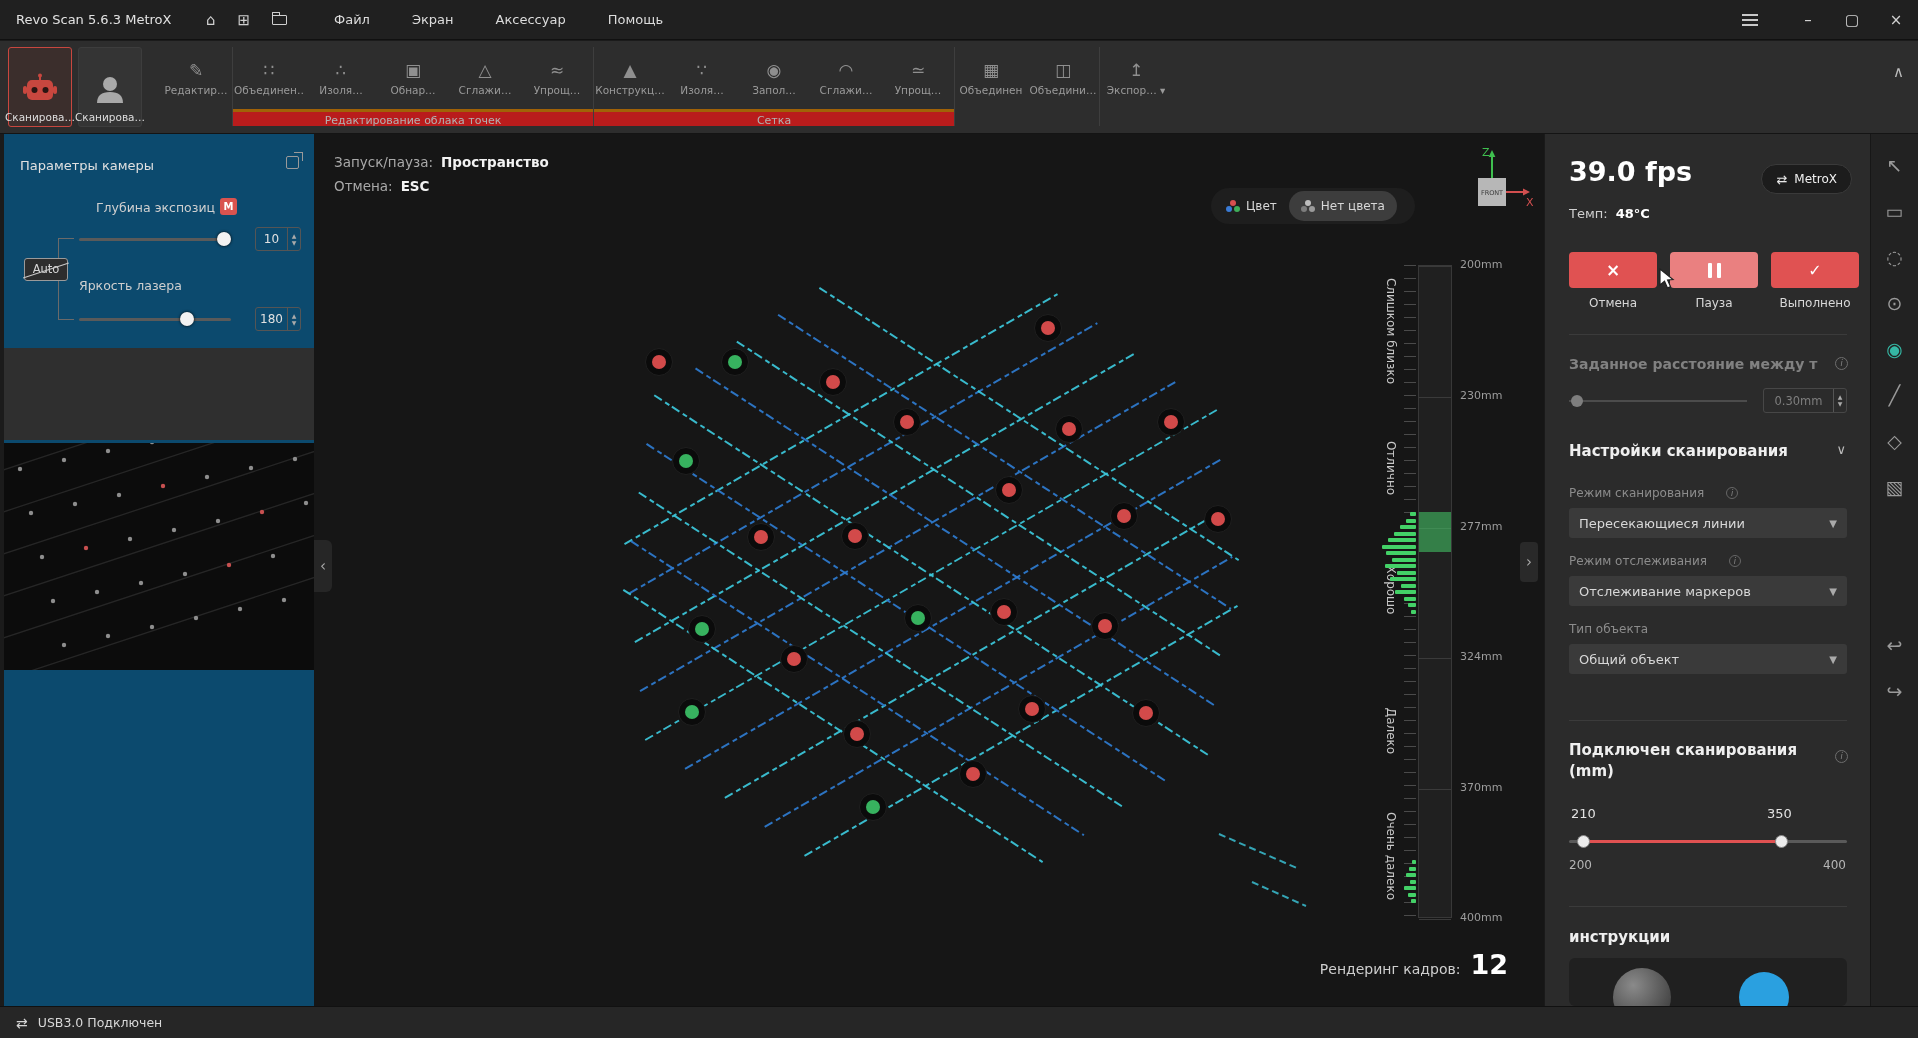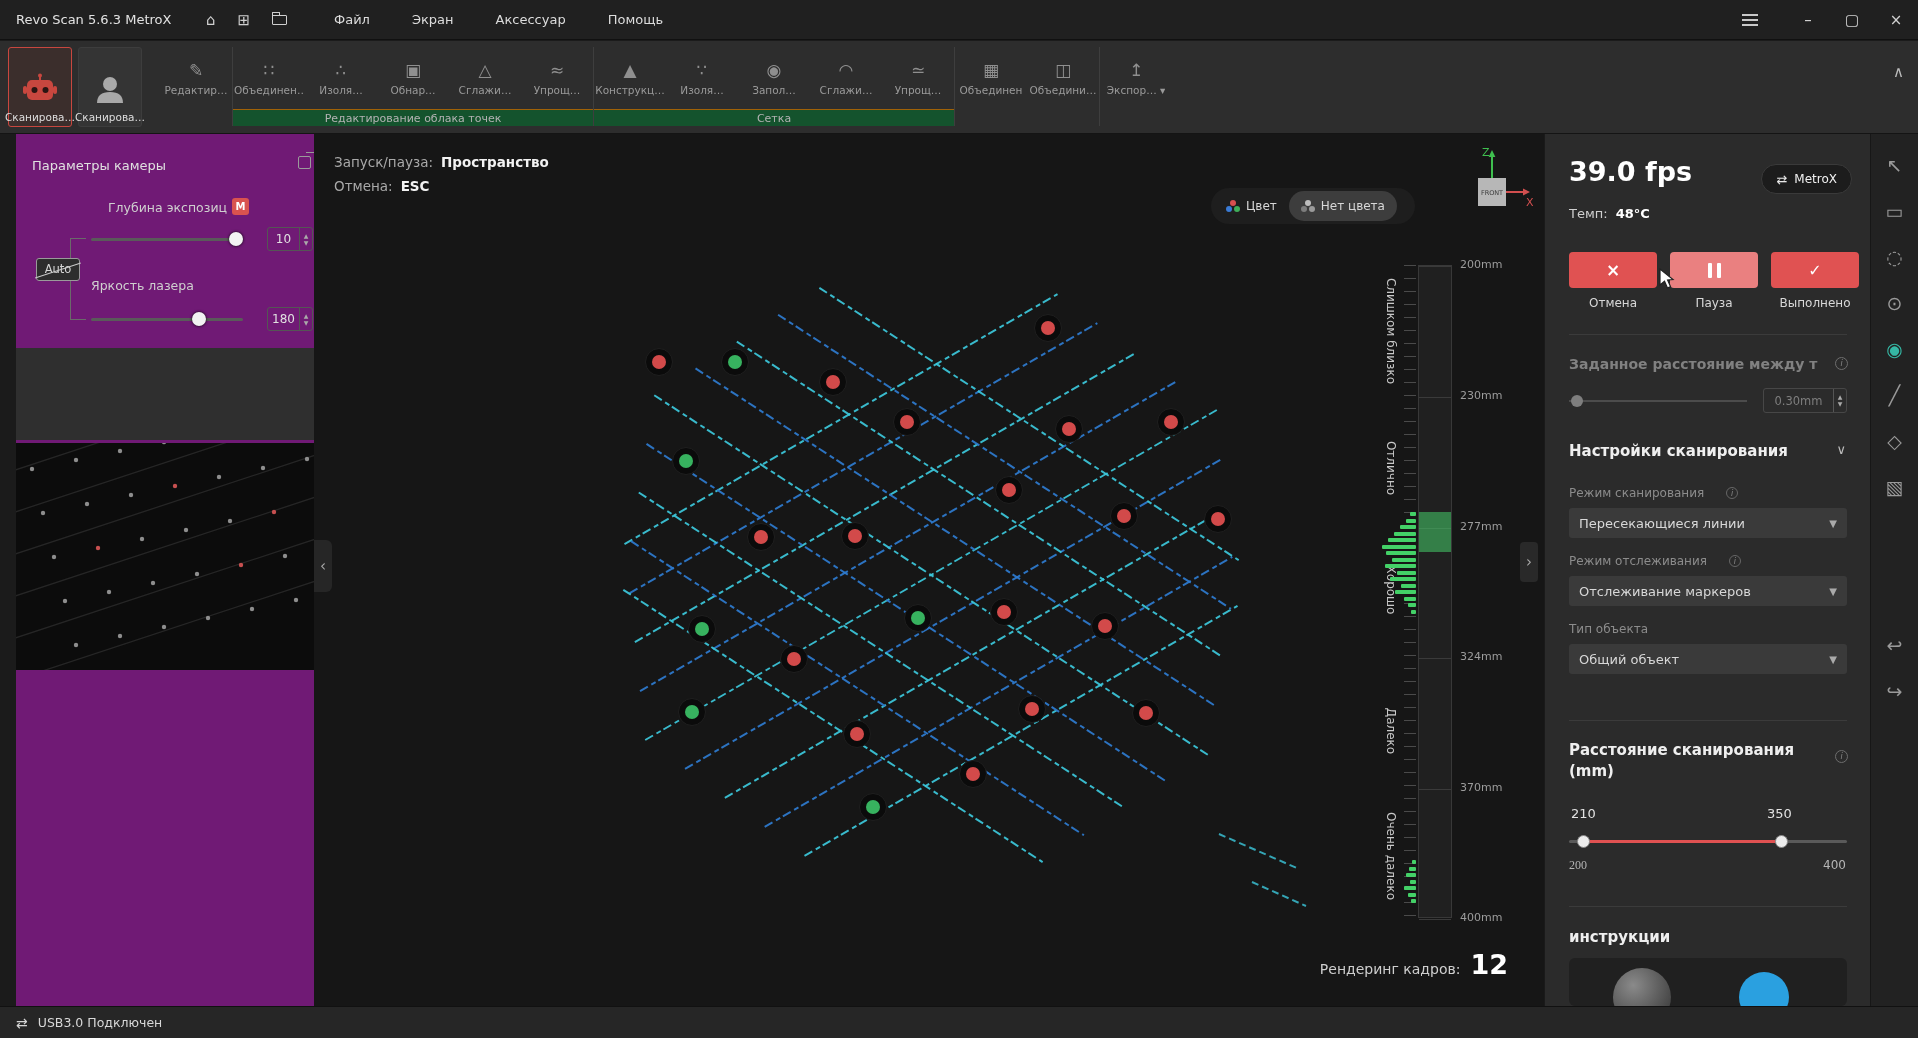--- a/index.html
+++ b/index.html
@@ -27,26 +27,26 @@
   .scan-tab.selected{border-color:#c8473f;background:#3b2e2c;}
   .scan-tab svg{margin-bottom:4px;}
   .scan-lbl{font-size:10.5px;color:#dedede;white-space:nowrap;}
   #toolbar-groups{position:absolute;left:160px;top:6px;display:flex;align-items:flex-start;}
   .tb-group{display:flex;flex-direction:column;}
   .tb-group + .tb-group{border-left:1px solid #3e3e3e;}
   .tb-row{display:flex;}
   .tb-btn{width:72px;height:62px;display:flex;flex-direction:column;align-items:center;justify-content:center;gap:5px;color:#9a9a9a;}
   .tb-ico{font-size:17px;line-height:18px;color:#8f8f8f;}
   .tb-lbl{font-size:10.5px;color:#9a9a9a;white-space:nowrap;max-width:70px;overflow:hidden;}
-  .tb-strip{height:17px;line-height:17px;text-align:center;font-size:11px;color:#b3b3b3;background:#14532d;border-top:1px solid #a16207;}
+  .tb-strip{height:17px;line-height:17px;text-align:center;font-size:11px;color:#b3b3b3;background:#b91c1c;border-top:3px solid #a16207;}
   .tb-strip.empty{background:transparent;border-top:1px solid transparent;}
   #toolbar-collapse{position:absolute;right:14px;top:22px;font-size:15px;color:#bbb;}
 
   
-  #left-panel{position:absolute;left:16px;top:134px;width:314px;height:872px;background:#701a75;border-right:1px solid #161616;}
+  #left-panel{position:absolute;left:4px;top:134px;width:314px;height:872px;background:#0c4a6e;border-right:1px solid #161616;}
   #lp-header{position:absolute;left:16px;top:24px;font-size:13px;color:#e0e0e0;}
   #popout-icon{position:absolute;right:18px;top:22px;width:13px;height:13px;border:1.4px solid #9a9a9a;border-radius:2px;}
   #popout-icon:before{content:'';position:absolute;right:-5px;top:-5px;width:8px;height:8px;border-top:1.4px solid #9a9a9a;border-right:1.4px solid #9a9a9a;}
   #exp-label{position:absolute;left:92px;top:66px;font-size:12.5px;color:#cfcfcf;}
   #exp-badge{position:absolute;left:216px;top:64px;width:17px;height:17px;background:#d9534f;border-radius:3px;color:#fff;font-size:10px;font-weight:bold;text-align:center;line-height:17px;}
   .lp-slider{position:absolute;left:75px;width:152px;height:3px;background:#5a5a5a;border-radius:2px;}
   .lp-handle{position:absolute;top:-6px;width:14px;height:14px;border-radius:50%;background:#f2f2f2;box-shadow:0 0 3px #000;}
   .lp-valbox{position:absolute;left:251px;width:46px;height:24px;border:1px solid #555;border-radius:3px;display:flex;align-items:center;}
   .lp-val{flex:1;text-align:center;font-size:12px;color:#e0e0e0;}
   .lp-step{width:13px;display:flex;flex-direction:column;align-items:center;border-left:1px solid #555;height:100%;justify-content:center;gap:1px;}
@@ -117,21 +117,21 @@
   .fld-info{width:12px;height:12px;border:1.1px solid #666;border-radius:50%;color:#888;font-size:8px;font-style:italic;text-align:center;line-height:11px;}
   .fld-select{height:30px;background:#3a3a3a;border-radius:3px;display:flex;align-items:center;padding:0 10px;margin-bottom:16px;}
   .fld-value{flex:1;font-size:13px;color:#d8d8d8;}
   .fld-caret{font-size:10px;color:#aaa;}
   #sd-title{position:absolute;left:24px;top:606px;width:244px;font-size:15px;font-weight:bold;color:#efefef;line-height:21px;}
   #sd-low{position:absolute;left:26px;top:672px;font-size:13px;color:#e2e2e2;}
   #sd-high{position:absolute;left:222px;top:672px;font-size:13px;color:#e2e2e2;}
   #sd-track{position:absolute;left:24px;top:706px;width:278px;height:3px;background:#5a5a5a;border-radius:2px;}
   #sd-active{position:absolute;left:14px;width:198px;height:3px;background:#e05252;}
   .sd-handle{position:absolute;top:-5px;width:13px;height:13px;border-radius:50%;background:#ececec;border:1px solid #888;}
-  #sd-min{position:absolute;left:24px;top:724px;font-size:12px;color:#b5b5b5;font-family:Liberation Serif, serif;}
+  #sd-min{position:absolute;left:24px;top:724px;font-size:12px;color:#b5b5b5;}
   #sd-max{position:absolute;right:24px;top:724px;font-size:12px;color:#b5b5b5;}
   #instr-title{position:absolute;left:24px;top:794px;font-size:15px;font-weight:bold;color:#efefef;}
   #instr-card{position:absolute;left:24px;top:824px;width:278px;height:48px;background:#202020;border-radius:6px;overflow:hidden;}
   #instr-sphere{position:absolute;left:44px;top:10px;width:58px;height:58px;border-radius:50%;background:radial-gradient(circle at 35% 30%,#8a8a8a,#2e2e2e);}
   #instr-blue{position:absolute;left:170px;top:14px;width:50px;height:50px;border-radius:50%;background:#2aa0e0;}
 
   
   #right-strip{position:absolute;left:1870px;top:134px;width:48px;height:872px;background:#222;border-left:1px solid #171717;display:flex;flex-direction:column;align-items:center;padding-top:20px;gap:24px;}
   .strip-ico{font-size:19px;color:#9a9a9a;line-height:22px;}
   .strip-ico.gap{margin-top:112px;}
@@ -529,21 +529,21 @@
         <div class="fld-label">
           <span>Тип объекта</span>
         </div>
         <div class="fld-select">
           <span class="fld-value">Общий объект</span>
           <span class="fld-caret">▼</span>
         </div>
       </div>
 
     <div class="rp-divider" style="top:586px"></div>
-    <span id="sd-title">Расстояние сканирования (mm)</span>
+    <span id="sd-title">Подключен сканирования (mm)</span>
     <span class="info-ic" style="right:22px;top:616px;">i</span>
     <span id="sd-low">210</span>
     <span id="sd-high">350</span>
     <div id="sd-track">
       <div id="sd-active"></div>
       <div class="sd-handle" style="left:8px"></div>
       <div class="sd-handle" style="left:206px"></div>
     </div>
     <span id="sd-min">200</span>
     <span id="sd-max">400</span>

